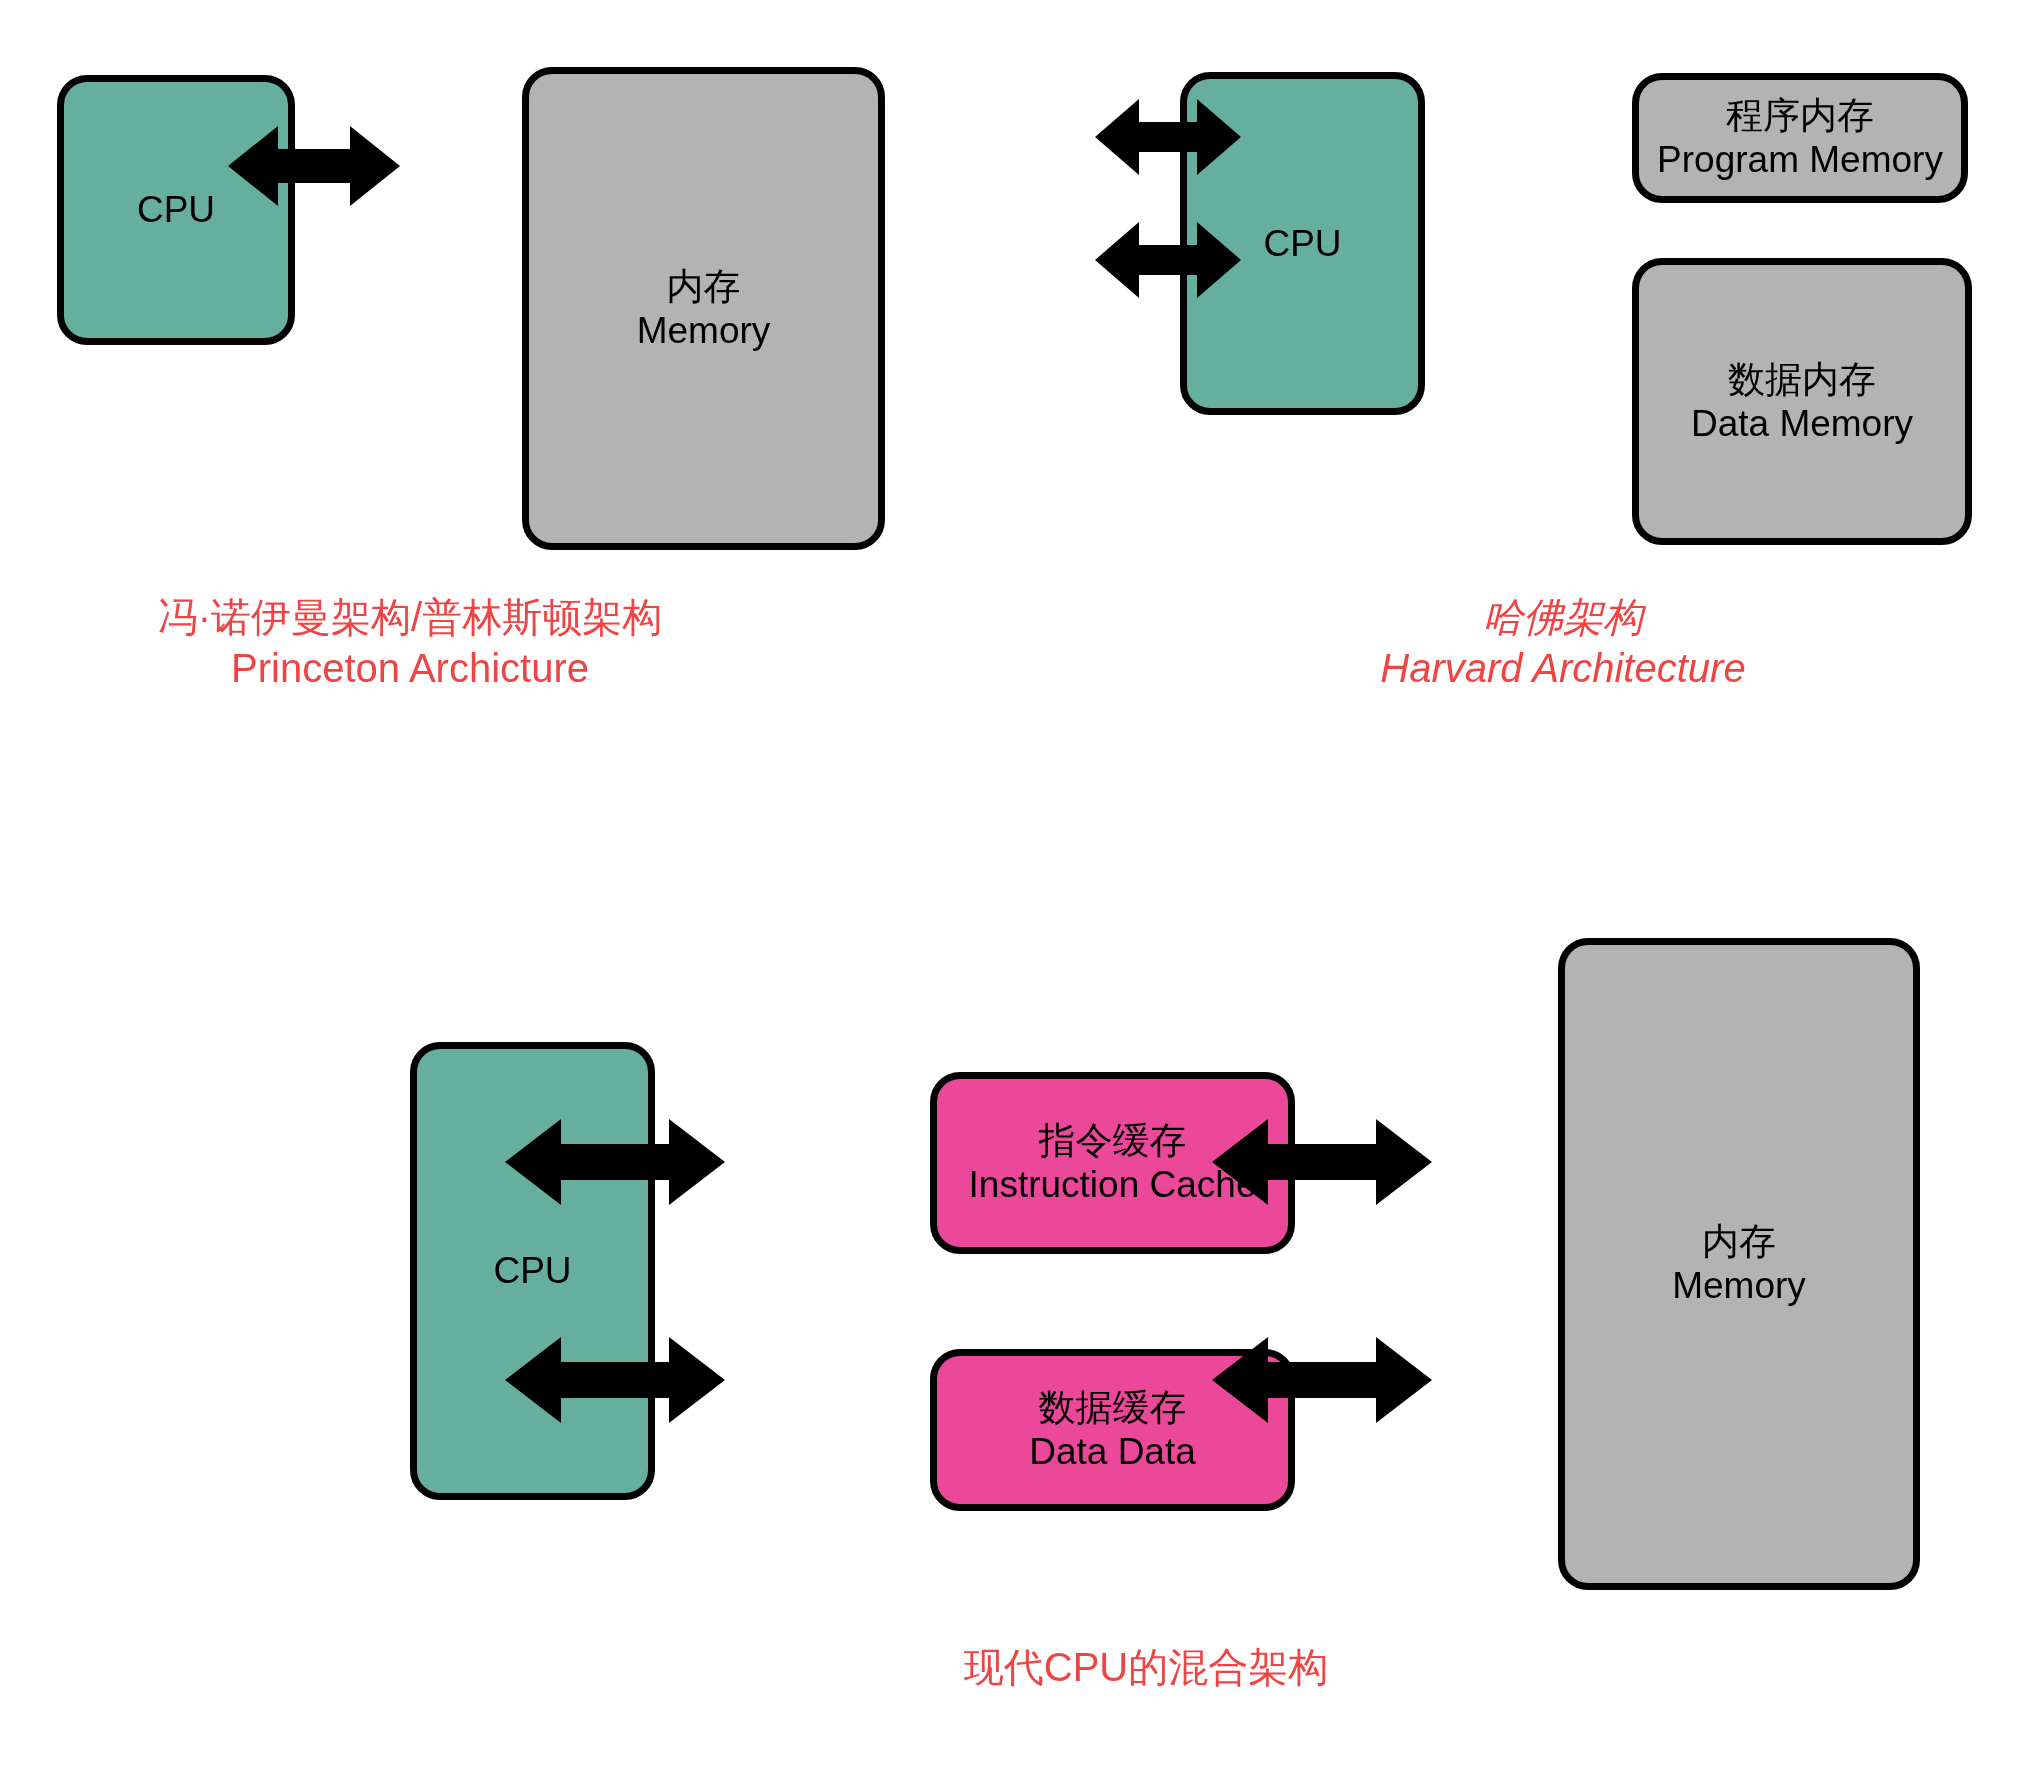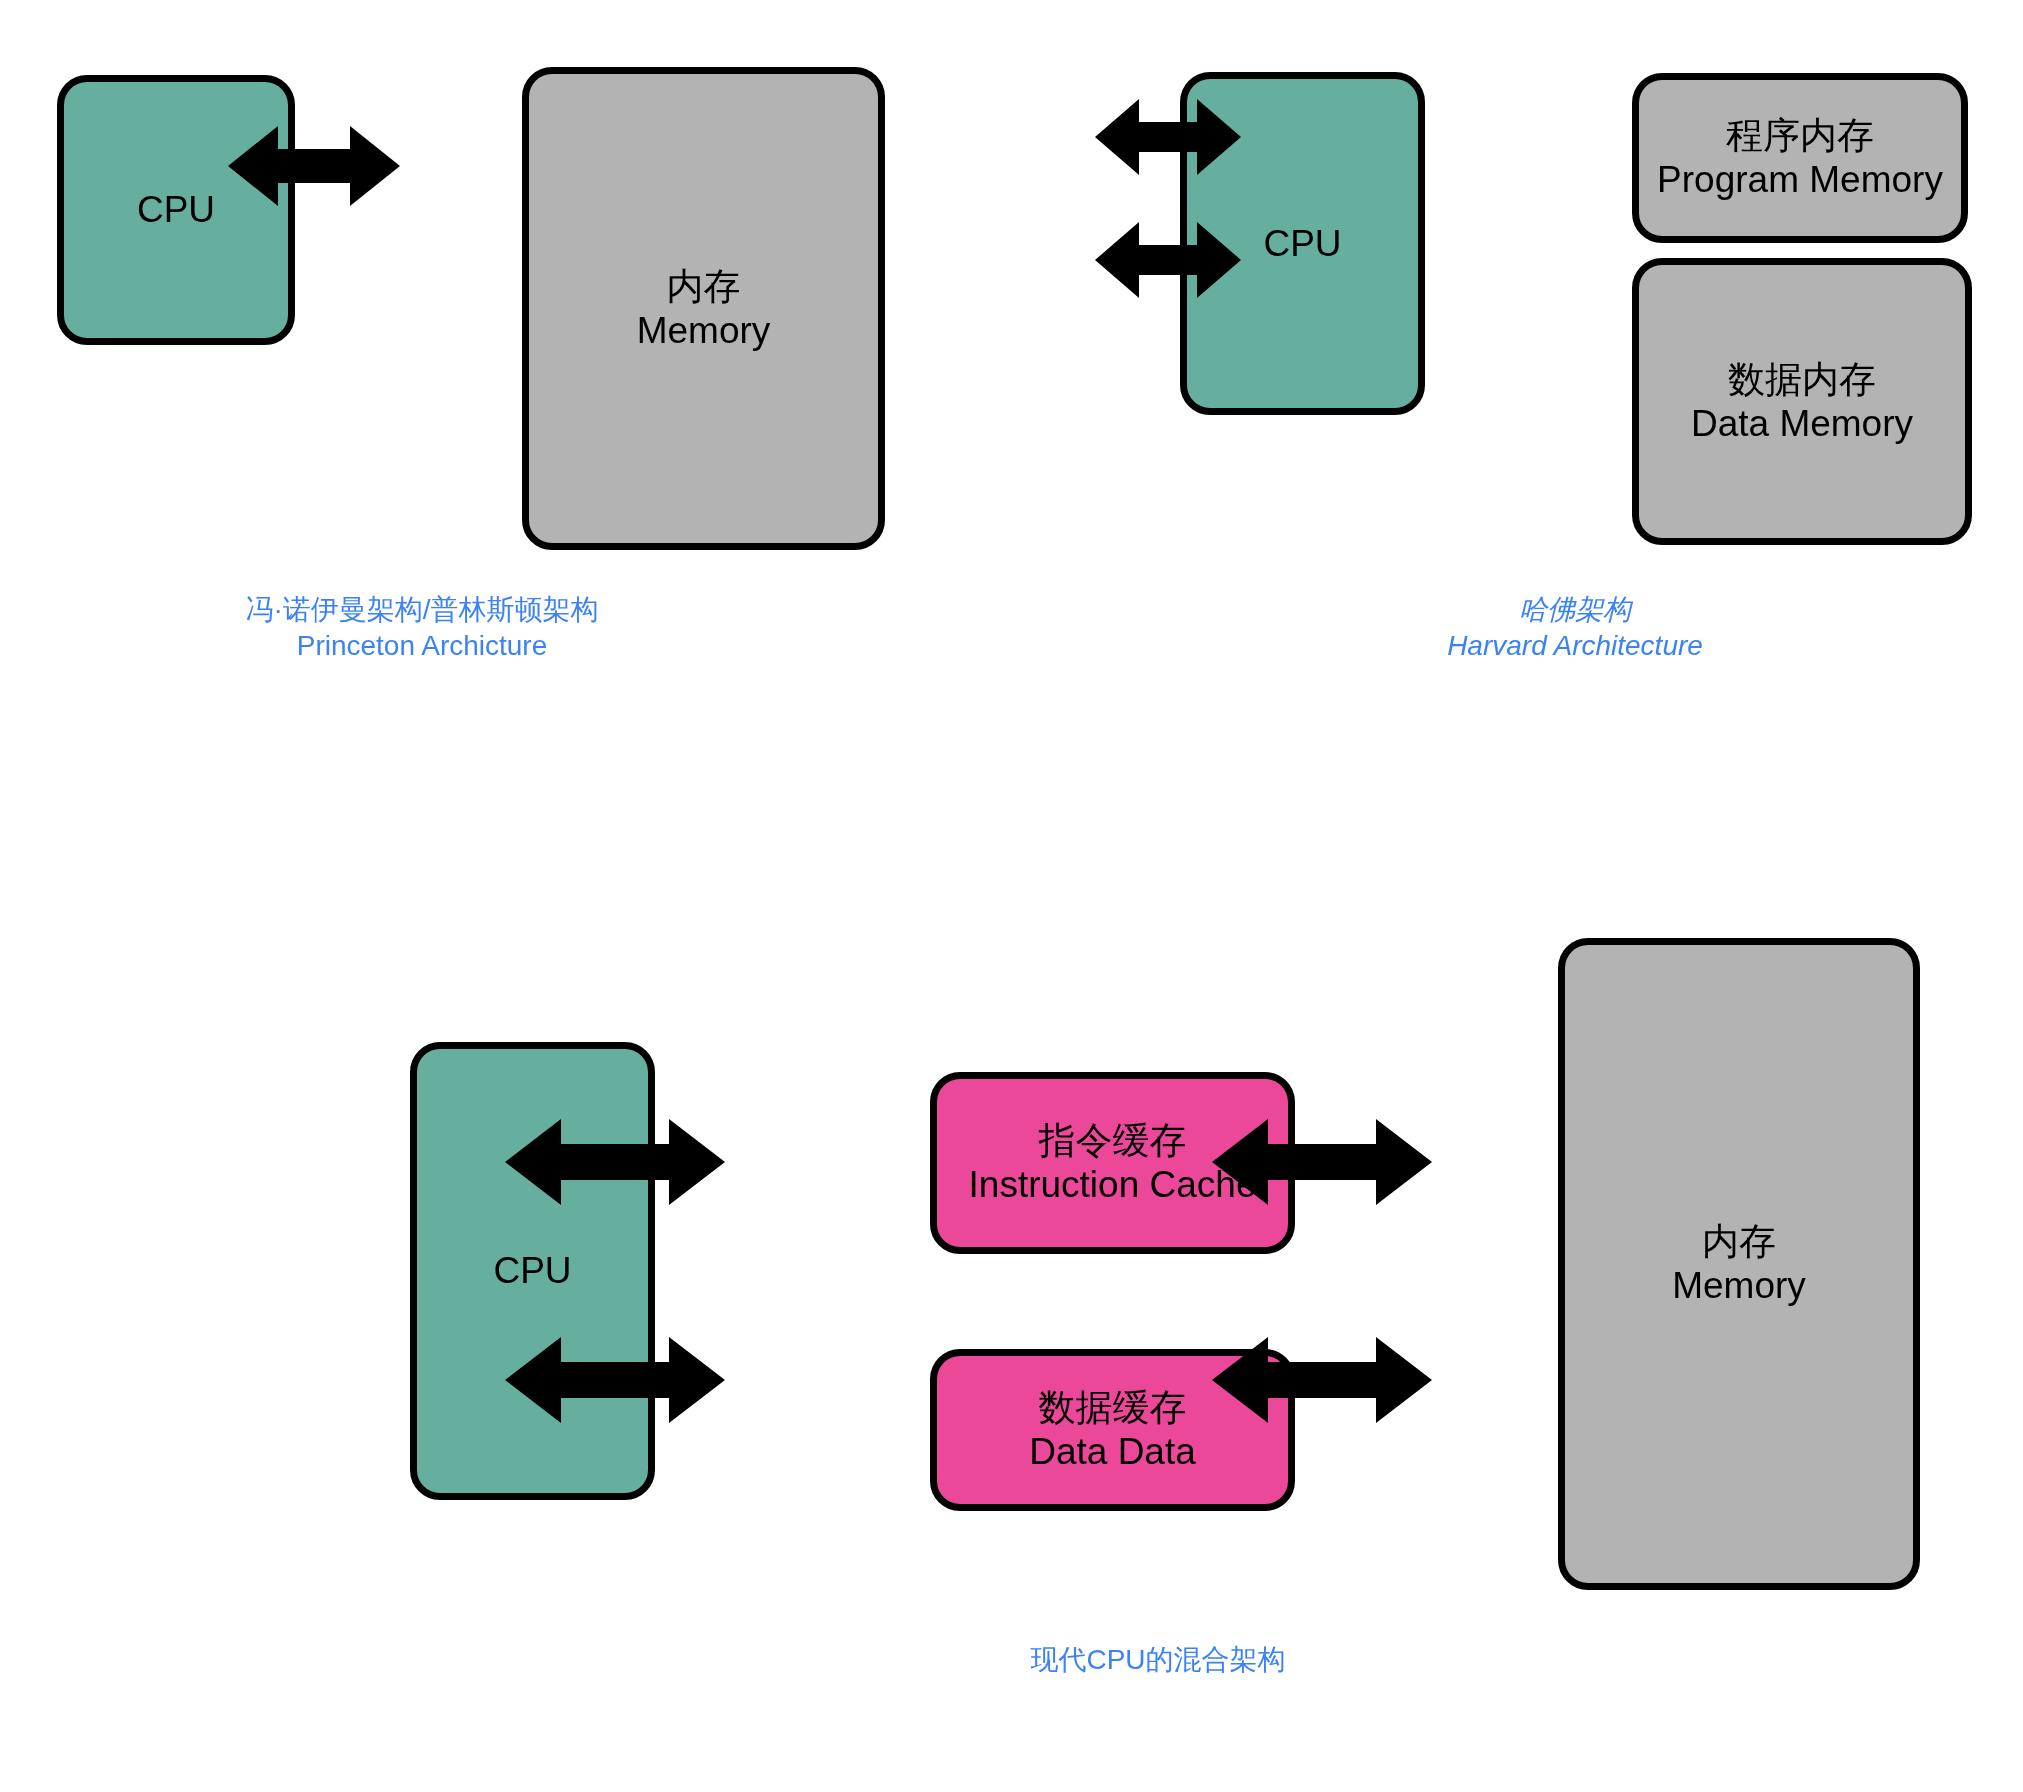--- a/index.html
+++ b/index.html
@@ -42,25 +42,24 @@
   .node .ln { display: block; }
 
   .node.cpu      { background: #66af9f; }
   .node.mem      { background: #b3b3b3; }
   .node.cache    { background: #ec4899; }
 
   
   .caption {
     position: absolute;
     text-align: center;
-    font-size: 28px;
+    font-size: 40px;
     line-height: 1.28;
-    color: #3b82f6;
+    color: #ef4444;
     white-space: nowrap;
-    padding-left: 12px;
   }
 
   
   .arrow {
     position: absolute;
     overflow: visible;
   }
   .arrow svg { display: block; overflow: visible; }
 
   
@@ -93,21 +92,21 @@
       <div class="ln">Princeton Archicture</div>
     </div>
   </div>
 
   <div class="group" style="left:0; top:0; width:2023px; height:700px;">
 
     <div class="node cpu" style="left:1180px; top:72px; width:245px; height:343px;">
       <span class="ln">CPU</span>
     </div>
 
-    <div class="node mem" style="left:1632px; top:73px; width:336px; height:170px;">
+    <div class="node mem" style="left:1632px; top:73px; width:336px; height:130px;">
       <span class="ln">程序内存</span>
       <span class="ln">Program Memory</span>
     </div>
 
     <div class="node mem" style="left:1632px; top:258px; width:340px; height:287px;">
       <span class="ln">数据内存</span>
       <span class="ln">Data Memory</span>
     </div>
 
     <div class="arrow" style="left:1095px; top:93px; width:146px; height:88px;">

